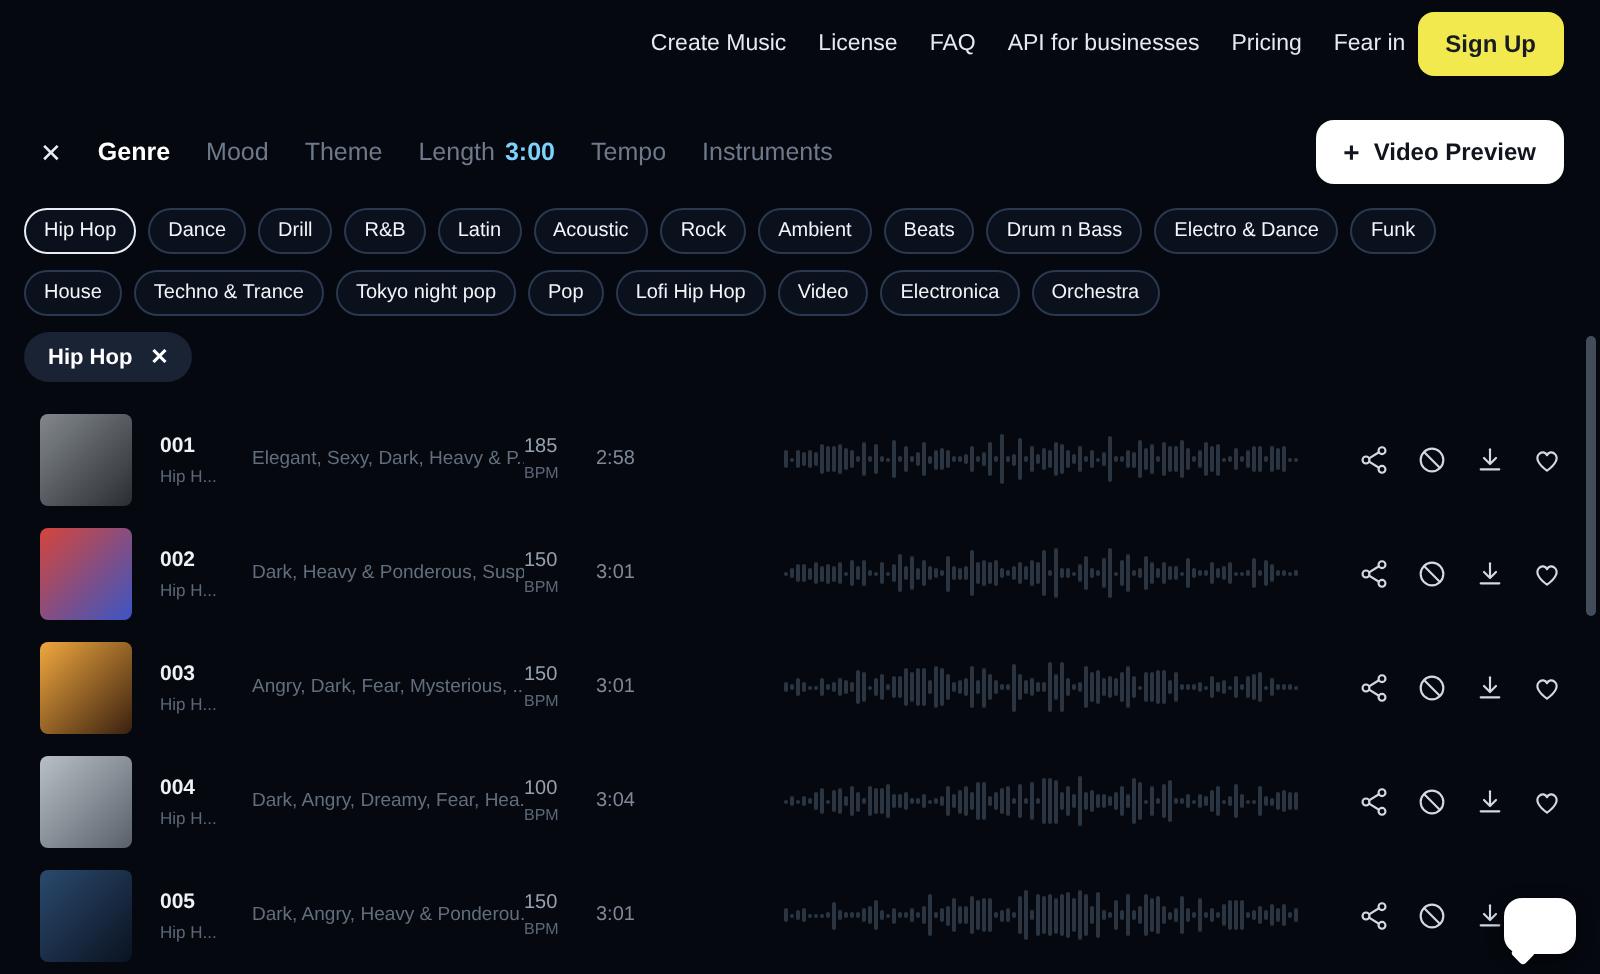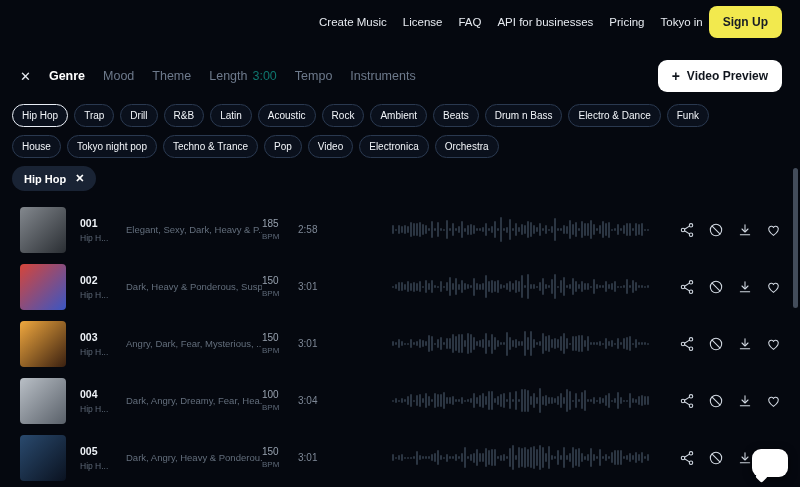--- a/index.html
+++ b/index.html
@@ -21,21 +21,21 @@
   .signup { background:#F2E94E; color:#171c24; font-weight:700; font-size:12px;
             padding:9px 14px; border-radius:8px; border:none; margin-left:6px;
             font-family:"Liberation Sans", sans-serif; }
 
   
   .filterbar { display:flex; align-items:center; gap:18px; padding:16px 18px 12px 20px; }
   .close-x { color:#e8ecf2; font-size:13px; }
   .tabs { display:flex; align-items:center; gap:18px; }
   .tab { color:#6e7a8c; font-size:12.5px; white-space:nowrap; }
   .tab.active { color:#ffffff; font-weight:600; }
-  .tab-value { color:#0f766e; font-weight:400; margin-left:5px; }
+  .tab-value { color:#7dd3fc; font-weight:700; margin-left:5px; }
   .tab-value:empty { display:none; }
   .video-preview { margin-left:auto; background:#ffffff; color:#10151d; font-weight:700;
                    font-size:12px; padding:9px 14px; border-radius:9px; border:none;
                    display:flex; align-items:center; gap:7px;
                    font-family:"Liberation Sans", sans-serif; }
   .vp-plus { font-size:14px; font-weight:800; line-height:1; }
 
   
   .chips { display:flex; flex-wrap:nowrap; gap:6px; padding:0 12px; margin-bottom:8px; }
   .chip { border:1px solid #2a3950; border-radius:16px; padding:5px 9px; font-size:10px;
@@ -87,21 +87,21 @@
       <a class="nav-link" data-interactable="true">Create Music</a>
 
       <a class="nav-link" data-interactable="true">License</a>
 
       <a class="nav-link" data-interactable="true">FAQ</a>
 
       <a class="nav-link" data-interactable="true">API for businesses</a>
 
       <a class="nav-link" data-interactable="true">Pricing</a>
 
-      <a class="nav-link" data-interactable="true">Tokyo in</a>
+      <a class="nav-link" data-interactable="true">Fear in</a>
     </nav>
   <button class="signup" data-interactable="true">Sign Up</button>
 </div>
 
 <div class="filterbar" data-interactable="false">
   <span class="close-x" data-interactable="true">✕</span>
   <div class="tabs" data-interactable="false">
 
       <div class="tab active" data-interactable="true">
         <span data-interactable="false">Genre</span>
@@ -130,21 +130,21 @@
   <button class="video-preview" data-interactable="true">
     <span class="vp-plus" data-interactable="false">+</span>
     <span data-interactable="false">Video Preview</span>
   </button>
 </div>
 
 <div class="chips" data-interactable="false">
 
     <button class="chip selected" data-interactable="true">Hip Hop</button>
 
-    <button class="chip" data-interactable="true">Trap</button>
+    <button class="chip" data-interactable="true">Dance</button>
 
     <button class="chip" data-interactable="true">Drill</button>
 
     <button class="chip" data-interactable="true">R&amp;B</button>
 
 
     <button class="chip" data-interactable="true">Latin</button>
 
     <button class="chip" data-interactable="true">Acoustic</button>
 
@@ -157,26 +157,27 @@
     <button class="chip" data-interactable="true">Drum n Bass</button>
 
     <button class="chip" data-interactable="true">Electro &amp; Dance</button>
 
     <button class="chip" data-interactable="true">Funk</button>
   </div>
 <div class="chips" data-interactable="false">
 
     <button class="chip" data-interactable="true">House</button>
 
+    <button class="chip" data-interactable="true">Techno &amp; Trance</button>
+
     <button class="chip" data-interactable="true">Tokyo night pop</button>
 
-    <button class="chip" data-interactable="true">Techno &amp; Trance</button>
-
     <button class="chip" data-interactable="true">Pop</button>
 
+    <button class="chip" data-interactable="true">Lofi Hip Hop</button>
 
     <button class="chip" data-interactable="true">Video</button>
 
     <button class="chip" data-interactable="true">Electronica</button>
 
     <button class="chip" data-interactable="true">Orchestra</button>
 
   </div>
 
 <div class="tagrow" data-interactable="false">

